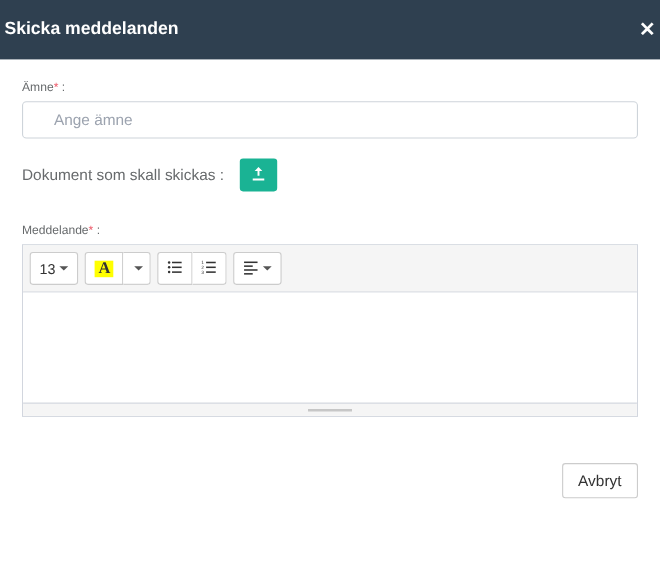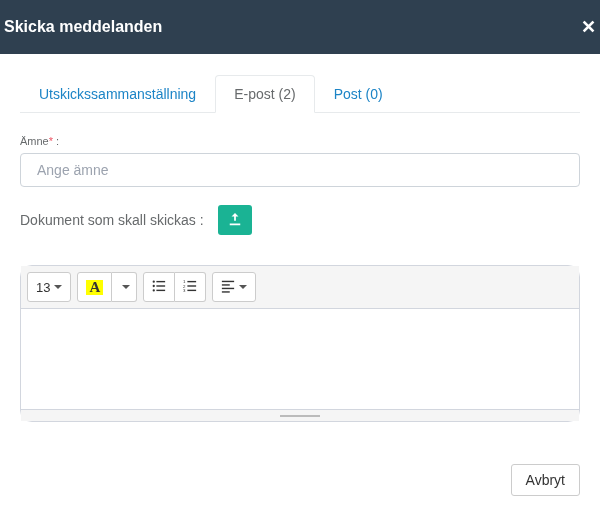--- a/index.html
+++ b/index.html
@@ -64,21 +64,21 @@
     font-size: 11px;
     color: #676a6c;
     display: block;
     margin-bottom: 6px;
   }
   .required {
     color: #ed5565;
   }
   .input-text {
     width: 100%;
-    padding: 8px 16px;
+    padding: 8px 28px;
     font-size: 14px;
     border: 1px solid #ced4da;
     border-radius: 4px;
     color: #676a6c;
   }
   .input-text::placeholder {
     color: #9ca3af;
   }
   .doc-row {
     display: flex;
@@ -97,21 +97,21 @@
     width: 34px;
     height: 30px;
     display: flex;
     align-items: center;
     justify-content: center;
     cursor: pointer;
   }
   .upload-btn svg { fill: #fff; }
   .editor-wrap {
     border: 1px solid #d2d6de;
-    border-radius: 12px;
+    border-radius: 0;
   }
   .toolbar {
     background: #f5f5f5;
     border-bottom: 1px solid #d2d6de;
     padding: 6px;
     display: flex;
     gap: 6px;
     align-items: center;
   }
   .btn-group {
@@ -190,45 +190,43 @@
 
 <div class="modal">
 
   <div class="modal-header">
     <div class="modal-title">Skicka meddelanden</div>
     <div class="close-icon">✕</div>
   </div>
 
   <div class="modal-body">
 
-    <div class="tabs">
-      <div class="tab">Utskickssammanställning</div>
-      <div class="tab active">E-post (2)</div>
-      <div class="tab">Post (0)</div>
-    </div>
 
     <div class="form-group">
       <label class="form-label">
         <span>Ämne</span><span class="required">*</span> :
       </label>
       <input type="text" class="input-text" placeholder="Ange ämne" style="">
     </div>
 
     <div class="doc-row">
       <span class="doc-label">Dokument som skall skickas :</span>
       <button class="upload-btn">
         <span>
           <svg width="14" height="14" viewBox="0 0 16 16">
               <path d="M8 1l4 4h-3v5H7V5H4l4-4zM2 13h12v2H2z"></path>
             </svg>
         </span>
       </button>
     </div>
 
     <div class="form-group">
+      <label class="form-label">
+        <span>Meddelande</span><span class="required">*</span> :
+      </label>
 
       <div class="editor-wrap">
         <div class="toolbar">
 
           <div class="btn-group">
             <button class="tool-btn">
               <span>13</span>
               <span class="caret"></span>
             </button>
           </div>

